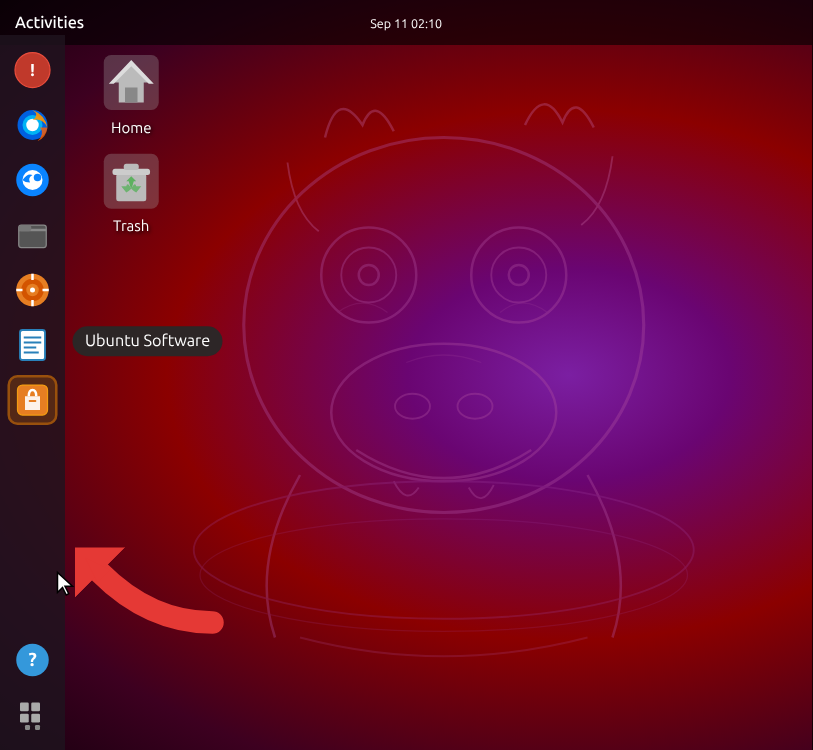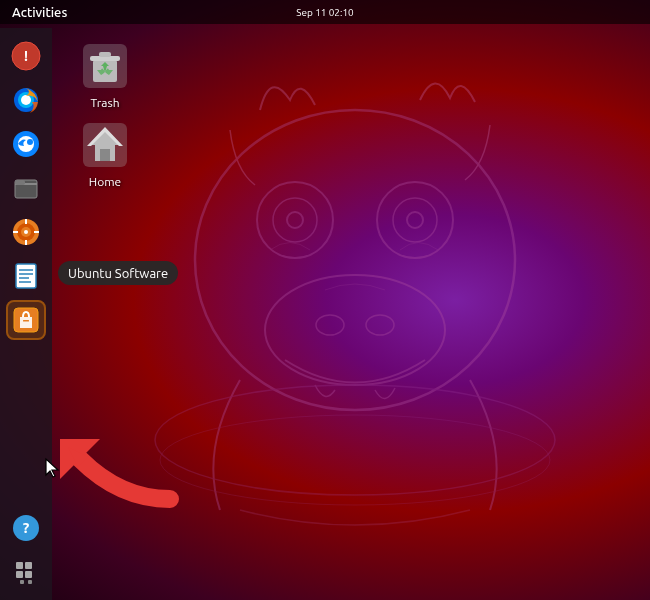--- a/index.html
+++ b/index.html
@@ -29,21 +29,21 @@
       height: 480px;
       opacity: 0.35;
     }
 
     
     .topbar {
       position: absolute;
       top: 0;
       left: 0;
       right: 0;
-      height: 24px;
+      height: 36px;
       background: rgba(0,0,0,0.6);
       display: flex;
       align-items: center;
       justify-content: space-between;
       padding: 0 12px;
       z-index: 100;
     }
     .topbar-left {
       font-size: 13px;
       color: #fff;
@@ -319,47 +319,47 @@
     </div>
   </div>
 
   <div class="desktop-icons">
 
     <div class="desktop-icon">
       <div class="icon-box">
         <svg width="52" height="52" viewBox="0 0 52 52" xmlns="http://www.w3.org/2000/svg">
           <rect x="4" y="4" width="44" height="44" rx="6" fill="#aaa" opacity="0.3"></rect>
 
+          <polygon points="26,10 10,26 16,26 16,42 36,42 36,26 42,26" fill="#bbb"></polygon>
+          <rect x="21" y="30" width="10" height="12" fill="#888"></rect>
+
+          <polygon points="26,8 8,27 12,27 26,13 40,27 44,27" fill="#ddd"></polygon>
+        </svg>
+      </div>
+      <span class="icon-label">Home</span>
+    </div>
+
+    <div class="desktop-icon">
+      <div class="icon-box">
+        <svg width="52" height="52" viewBox="0 0 52 52" xmlns="http://www.w3.org/2000/svg">
+          <rect x="4" y="4" width="44" height="44" rx="6" fill="#aaa" opacity="0.3"></rect>
+
           <rect x="14" y="20" width="24" height="22" rx="2" fill="#bbb"></rect>
 
           <rect x="11" y="16" width="30" height="5" rx="2" fill="#ccc"></rect>
 
           <rect x="20" y="12" width="12" height="5" rx="2" fill="#bbb"></rect>
 
           <path d="M22 26 L26 22 L30 26 L28 26 Q27 30 26 32 Q25 30 24 26 Z" fill="#4caf50" opacity="0.85"></path>
           <path d="M22 35 L18 30 L22 30 Q23 26 26 32 Q24 34 22 35Z" fill="#4caf50" opacity="0.7"></path>
           <path d="M30 35 L34 30 L30 30 Q29 26 26 32 Q28 34 30 35Z" fill="#4caf50" opacity="0.7"></path>
         </svg>
       </div>
       <span class="icon-label">Trash</span>
     </div>
-
-    <div class="desktop-icon">
-      <div class="icon-box">
-        <svg width="52" height="52" viewBox="0 0 52 52" xmlns="http://www.w3.org/2000/svg">
-          <rect x="4" y="4" width="44" height="44" rx="6" fill="#aaa" opacity="0.3"></rect>
-
-          <polygon points="26,10 10,26 16,26 16,42 36,42 36,26 42,26" fill="#bbb"></polygon>
-          <rect x="21" y="30" width="10" height="12" fill="#888"></rect>
-
-          <polygon points="26,8 8,27 12,27 26,13 40,27 44,27" fill="#ddd"></polygon>
-        </svg>
-      </div>
-      <span class="icon-label">Home</span>
-    </div>
   </div>
 
   <div class="red-arrow" style="left:60px; bottom:88px;">
     <svg width="120" height="70" viewBox="0 0 120 70" xmlns="http://www.w3.org/2000/svg">
 
       <defs>
         <marker id="arrowhead" markerWidth="10" markerHeight="7" refX="0" refY="3.5" orient="auto">
           <polygon points="0 0, 10 3.5, 0 7" fill="#e53935"></polygon>
         </marker>
       </defs>

